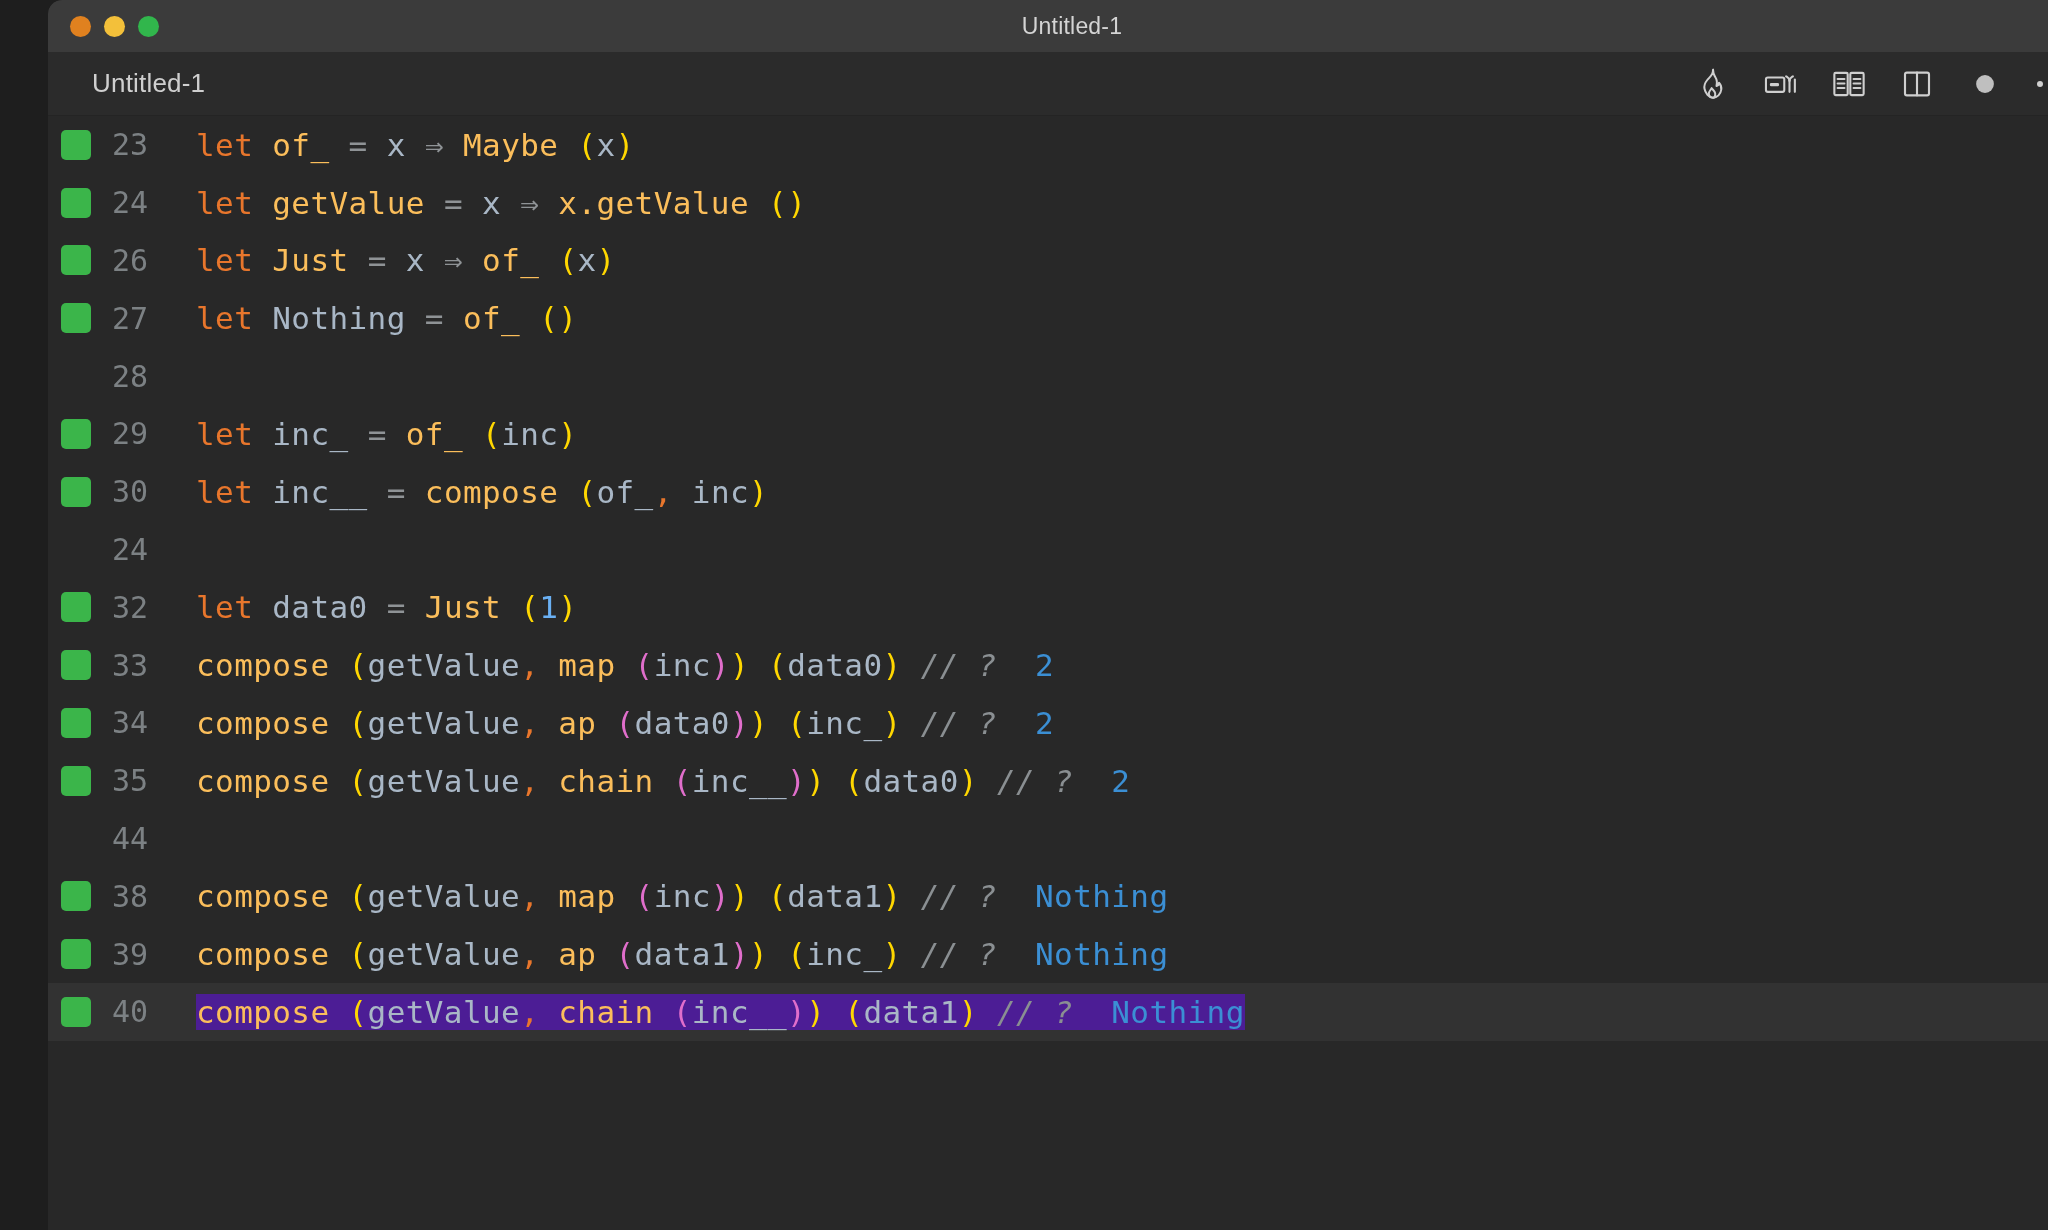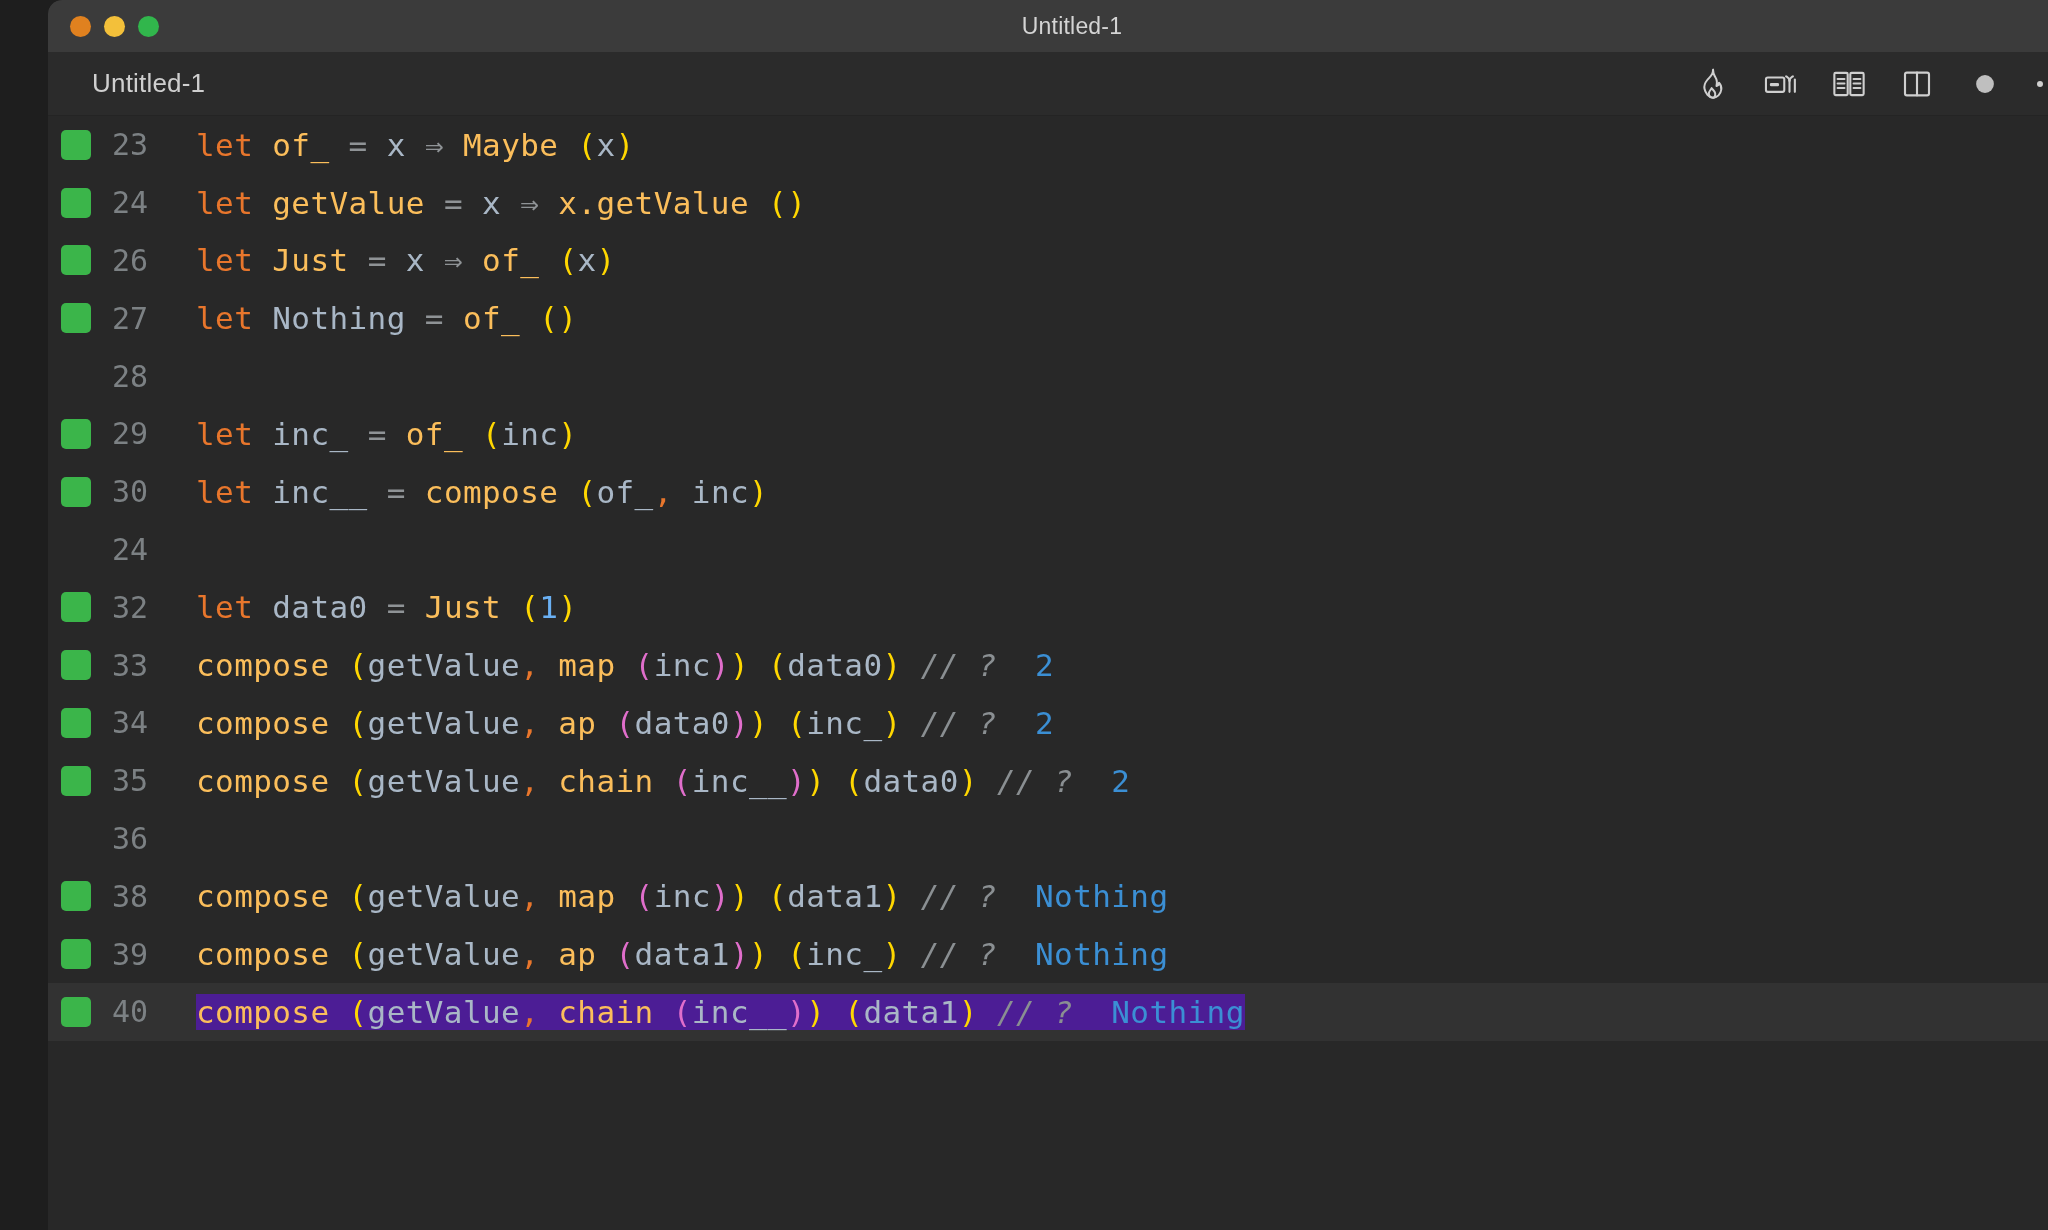--- a/index.html
+++ b/index.html
@@ -274,21 +274,21 @@
         <div class="line"><span class="gutter-mark"></span><span class="ln-num">26</span><span class="ln-content"><span class="kw">let</span><span class="var"> </span><span class="fn">Just</span><span class="var"> </span><span class="op">=</span><span class="var"> </span><span class="var">x</span><span class="var"> </span><span class="op">⇒</span><span class="var"> </span><span class="fn">of_</span><span class="var"> </span><span class="punct-y">(</span><span class="var">x</span><span class="punct-y">)</span></span></div>
         <div class="line"><span class="gutter-mark"></span><span class="ln-num">27</span><span class="ln-content"><span class="kw">let</span><span class="var"> </span><span class="var">Nothing</span><span class="var"> </span><span class="op">=</span><span class="var"> </span><span class="fn">of_</span><span class="var"> </span><span class="punct-y">(</span><span class="punct-y">)</span></span></div>
         <div class="line"><span class="ln-num">28</span><span class="ln-content"></span></div>
         <div class="line"><span class="gutter-mark"></span><span class="ln-num">29</span><span class="ln-content"><span class="kw">let</span><span class="var"> </span><span class="var">inc_</span><span class="var"> </span><span class="op">=</span><span class="var"> </span><span class="fn">of_</span><span class="var"> </span><span class="punct-y">(</span><span class="var">inc</span><span class="punct-y">)</span></span></div>
         <div class="line"><span class="gutter-mark"></span><span class="ln-num">30</span><span class="ln-content"><span class="kw">let</span><span class="var"> </span><span class="var">inc__</span><span class="var"> </span><span class="op">=</span><span class="var"> </span><span class="fn">compose</span><span class="var"> </span><span class="punct-y">(</span><span class="var">of_</span><span class="comma">,</span><span class="var"> </span><span class="var">inc</span><span class="punct-y">)</span></span></div>
         <div class="line"><span class="ln-num">24</span><span class="ln-content"></span></div>
         <div class="line"><span class="gutter-mark"></span><span class="ln-num">32</span><span class="ln-content"><span class="kw">let</span><span class="var"> </span><span class="var">data0</span><span class="var"> </span><span class="op">=</span><span class="var"> </span><span class="fn">Just</span><span class="var"> </span><span class="punct-y">(</span><span class="num">1</span><span class="punct-y">)</span></span></div>
         <div class="line"><span class="gutter-mark"></span><span class="ln-num">33</span><span class="ln-content"><span class="fn">compose</span><span class="var"> </span><span class="punct-y">(</span><span class="var">getValue</span><span class="comma">,</span><span class="var"> </span><span class="fn">map</span><span class="var"> </span><span class="punct-m">(</span><span class="var">inc</span><span class="punct-m">)</span><span class="punct-y">)</span><span class="var"> </span><span class="punct-y">(</span><span class="var">data0</span><span class="punct-y">)</span><span class="var"> </span><span class="cmt">// ?</span><span class="var">  </span><span class="res">2</span></span></div>
         <div class="line"><span class="gutter-mark"></span><span class="ln-num">34</span><span class="ln-content"><span class="fn">compose</span><span class="var"> </span><span class="punct-y">(</span><span class="var">getValue</span><span class="comma">,</span><span class="var"> </span><span class="fn">ap</span><span class="var"> </span><span class="punct-m">(</span><span class="var">data0</span><span class="punct-m">)</span><span class="punct-y">)</span><span class="var"> </span><span class="punct-y">(</span><span class="var">inc_</span><span class="punct-y">)</span><span class="var"> </span><span class="cmt">// ?</span><span class="var">  </span><span class="res">2</span></span></div>
         <div class="line"><span class="gutter-mark"></span><span class="ln-num">35</span><span class="ln-content"><span class="fn">compose</span><span class="var"> </span><span class="punct-y">(</span><span class="var">getValue</span><span class="comma">,</span><span class="var"> </span><span class="fn">chain</span><span class="var"> </span><span class="punct-m">(</span><span class="var">inc__</span><span class="punct-m">)</span><span class="punct-y">)</span><span class="var"> </span><span class="punct-y">(</span><span class="var">data0</span><span class="punct-y">)</span><span class="var"> </span><span class="cmt">// ?</span><span class="var">  </span><span class="res">2</span></span></div>
-        <div class="line"><span class="ln-num">36</span><span class="ln-content"></span></div>
+        <div class="line"><span class="ln-num">44</span><span class="ln-content"></span></div>
         <div class="line"><span class="gutter-mark"></span><span class="ln-num">38</span><span class="ln-content"><span class="fn">compose</span><span class="var"> </span><span class="punct-y">(</span><span class="var">getValue</span><span class="comma">,</span><span class="var"> </span><span class="fn">map</span><span class="var"> </span><span class="punct-m">(</span><span class="var">inc</span><span class="punct-m">)</span><span class="punct-y">)</span><span class="var"> </span><span class="punct-y">(</span><span class="var">data1</span><span class="punct-y">)</span><span class="var"> </span><span class="cmt">// ?</span><span class="var">  </span><span class="res">Nothing</span></span></div>
         <div class="line"><span class="gutter-mark"></span><span class="ln-num">39</span><span class="ln-content"><span class="fn">compose</span><span class="var"> </span><span class="punct-y">(</span><span class="var">getValue</span><span class="comma">,</span><span class="var"> </span><span class="fn">ap</span><span class="var"> </span><span class="punct-m">(</span><span class="var">data1</span><span class="punct-m">)</span><span class="punct-y">)</span><span class="var"> </span><span class="punct-y">(</span><span class="var">inc_</span><span class="punct-y">)</span><span class="var"> </span><span class="cmt">// ?</span><span class="var">  </span><span class="res">Nothing</span></span></div>
         <div class="line active"><span class="gutter-mark"></span><span class="ln-num">40</span><span class="ln-content"><span class="fn">compose</span><span class="var"> </span><span class="punct-y">(</span><span class="var">getValue</span><span class="comma">,</span><span class="var"> </span><span class="fn">chain</span><span class="var"> </span><span class="punct-m">(</span><span class="var">inc__</span><span class="punct-m">)</span><span class="punct-y">)</span><span class="var"> </span><span class="punct-y">(</span><span class="var">data1</span><span class="punct-y">)</span><span class="var"> </span><span class="cmt">// ?</span><span class="var">  </span><span class="res">Nothing</span></span></div>
       </div>
 
     <div id="minimap"></div>
     <div id="scroll-track">
       <div id="minimap-mark" style="top: 92px;"></div>
     </div>
     <div id="bottom-strip"></div>

